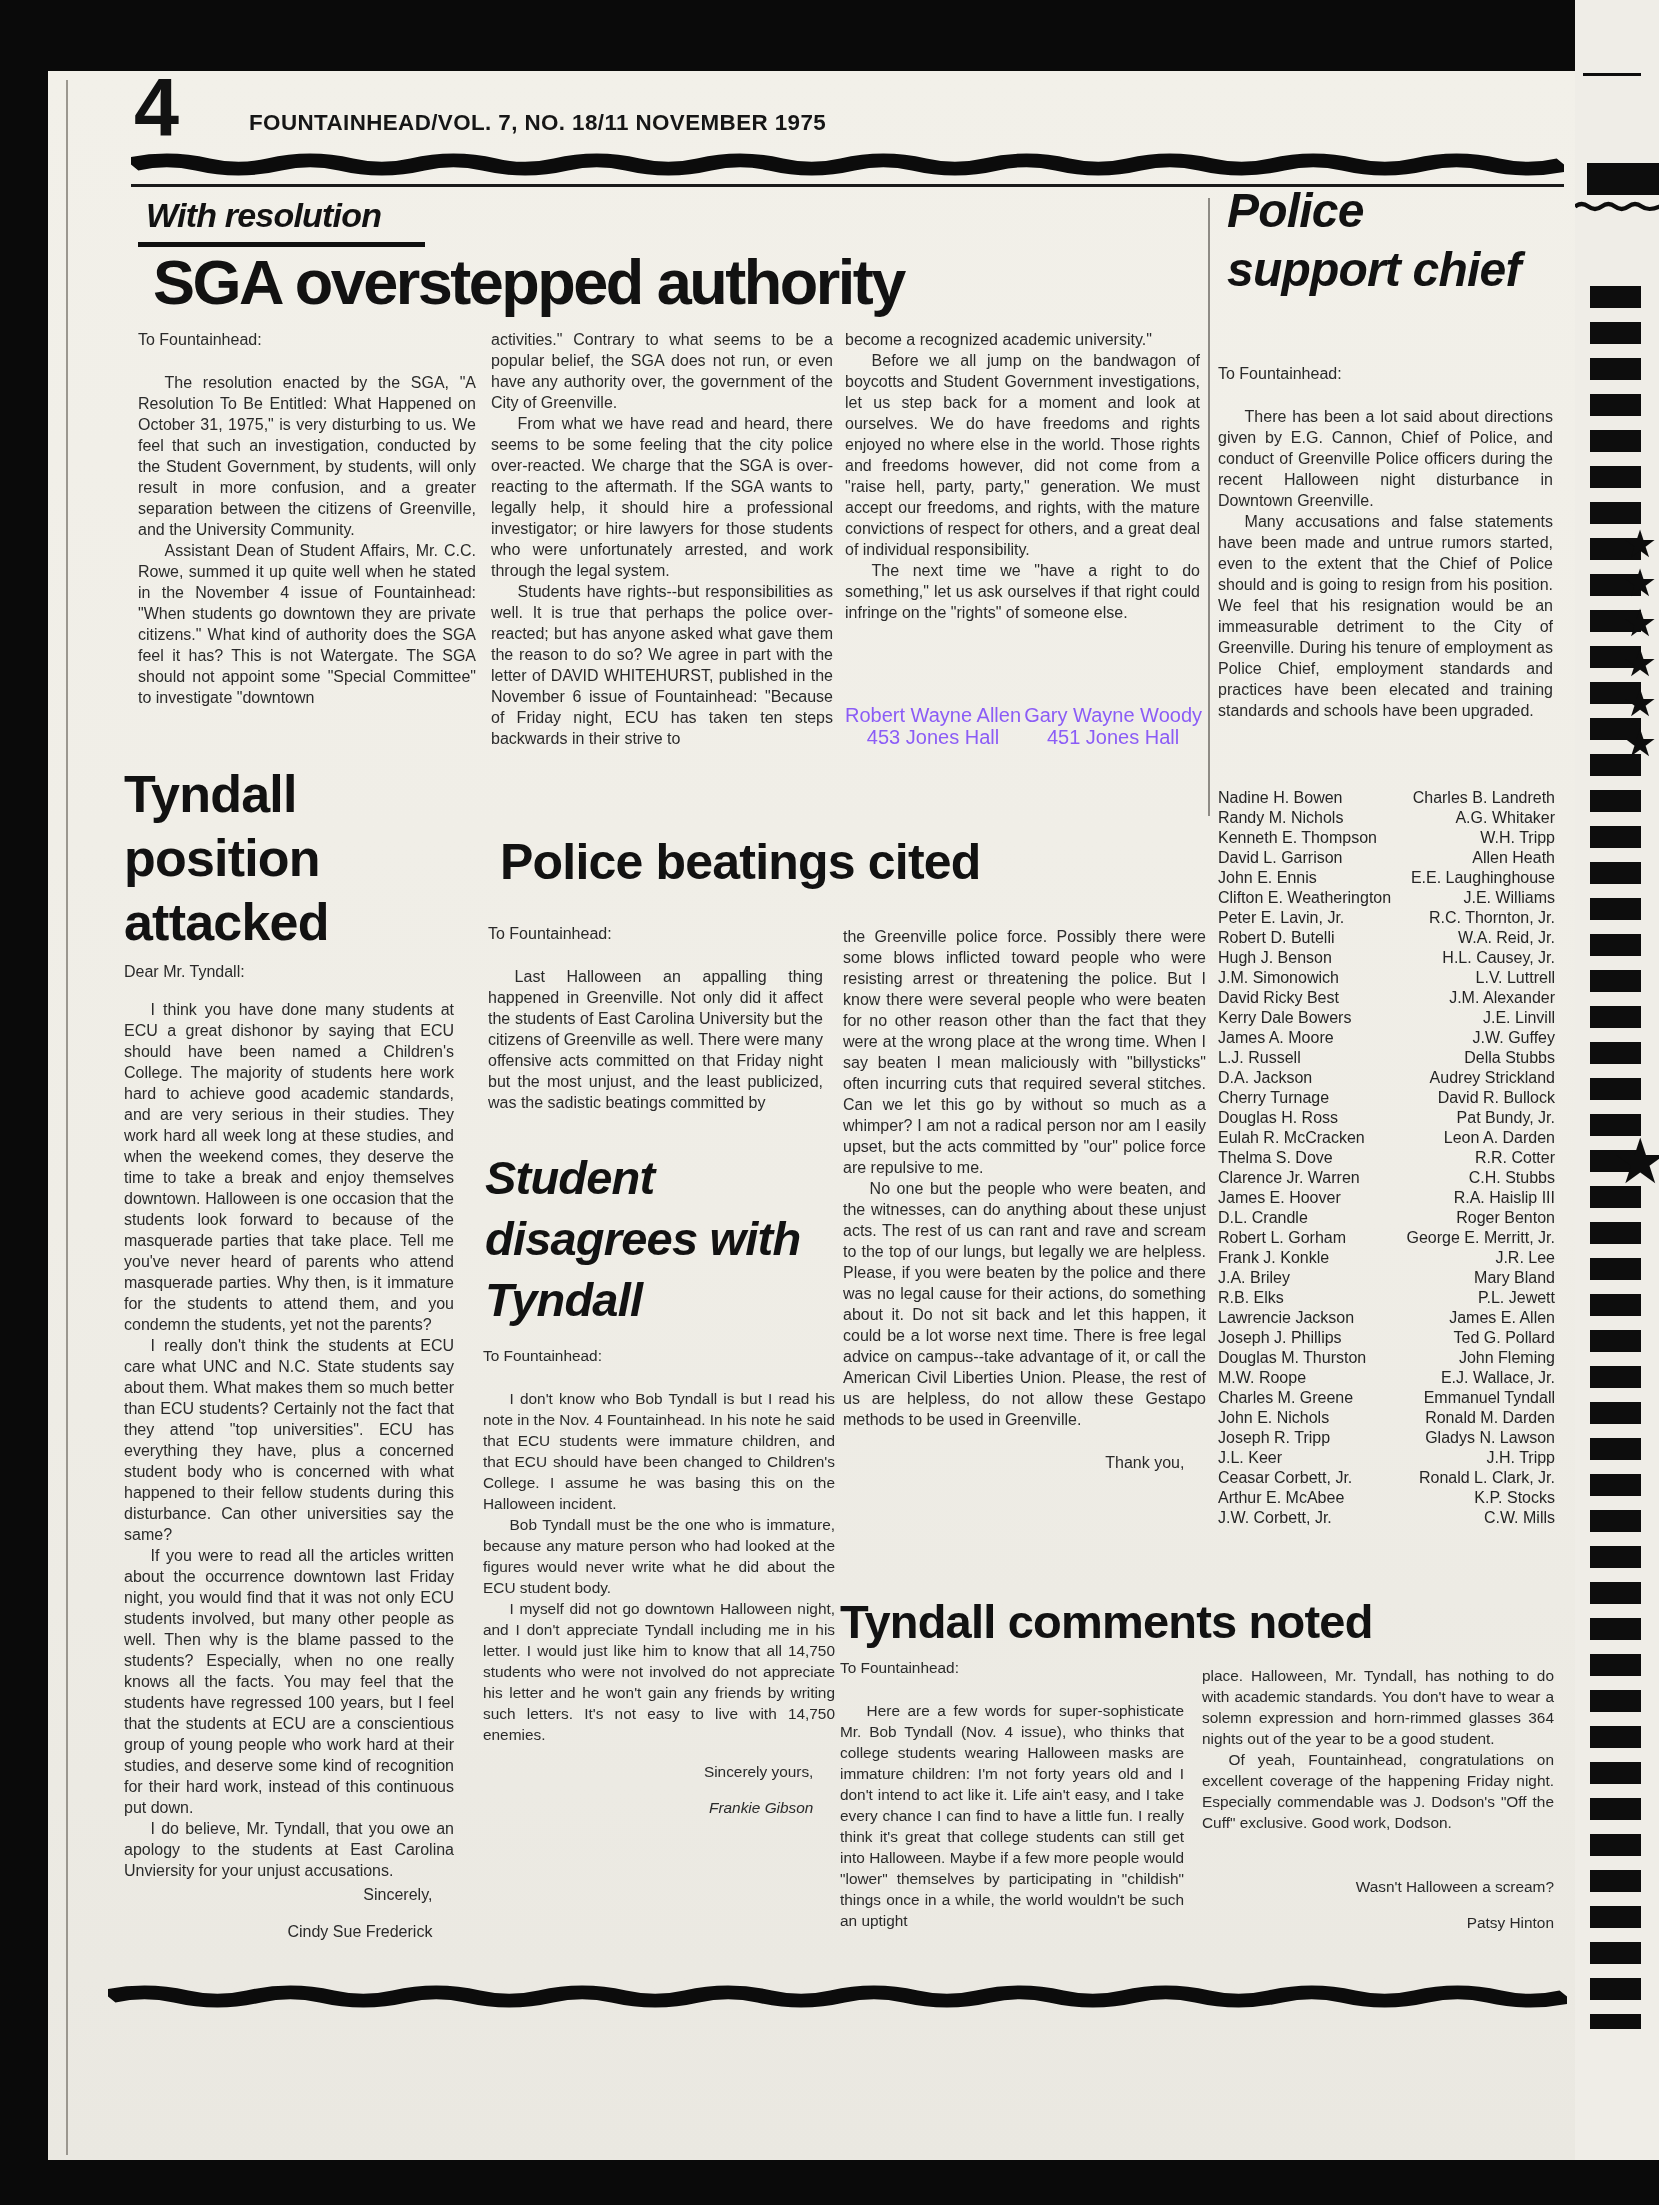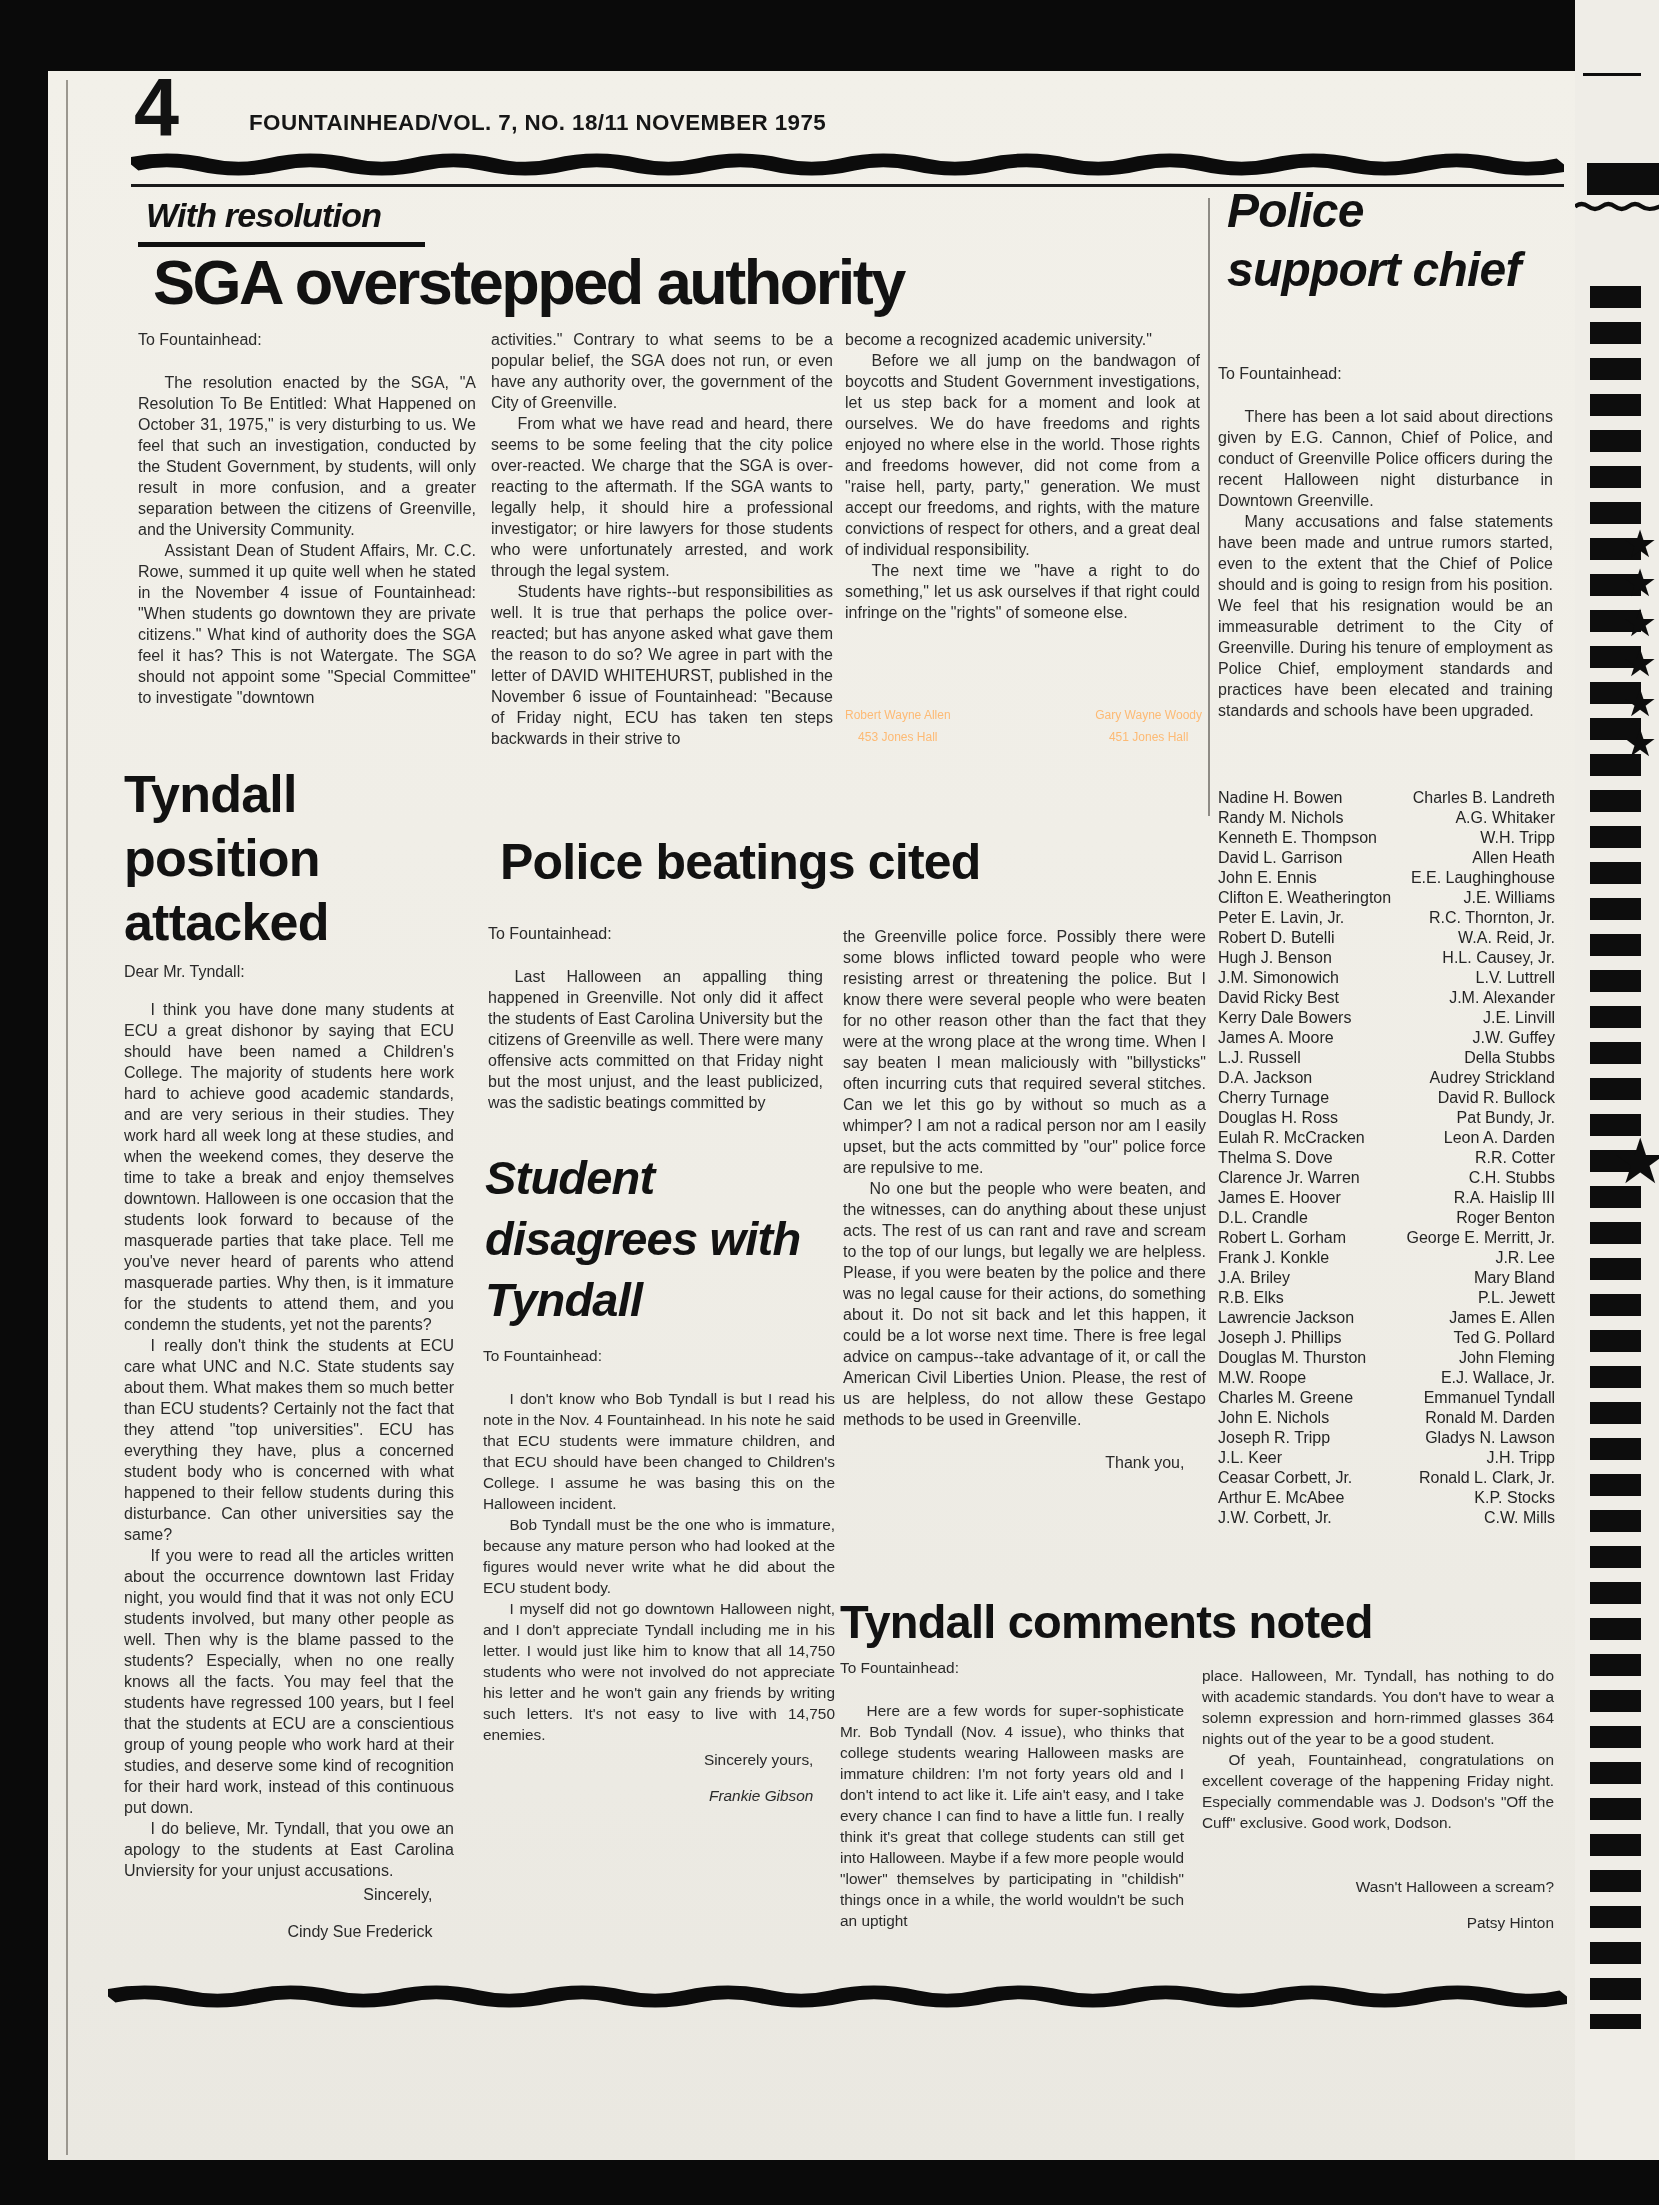--- a/index.html
+++ b/index.html
@@ -34,21 +34,21 @@
 
   .body-col { font-size:16px; line-height:21px; color:#2a2a2a; text-align:justify; }
   .salutation { margin:0 0 21.6px 0; text-indent:0; text-align:left; }
   .para { margin:0; text-indent:26.6px; }
   .cont .para:first-child { text-indent:0; }
   .closing { text-align:right; margin-top:3.3px; }
   .closing.inset { padding-right:21.6px; }
   .sig-line { text-align:right; }
   .sig-line.inset { padding-right:21.6px; }
 
-  .sigs-row { display:flex; justify-content:space-between; font-size:12px; color:#fdba74; }
+  .sigs-row { display:flex; justify-content:space-between; font-size:20px; color:#8b5cf6; }
   .sig-block { text-align:center; line-height:21.6px; }
 
   .names-list { font-size:16px; color:#242424; }
   .names-row { display:flex; justify-content:space-between; height:20px; }
   .names-row span { white-space:nowrap; }
 
   .torn { display:block; }
   .strip { left:1575px; top:0; width:85px; height:2205px; background:#efede7; overflow:hidden; }
   .strip-dashes {
     left:15px; top:286px; width:51px; height:1743px;
@@ -318,21 +318,21 @@
 </div>
 
 <div class="abs headline hl-student" style="left:485px;top:1147px;width:365px;font-style:italic;">Student disagrees with Tyndall</div>
 <div class="abs body-col" style="left:483px;top:1345px;width:352px;font-size:15.4px;line-height:21px;">
   <p class="salutation">To Fountainhead:</p>
   <div>
       <p class="para">I don't know who Bob Tyndall is but I read his note in the Nov. 4 Fountainhead. In his note he said that ECU students were immature children, and that ECU should have been changed to Children's College. I assume he was basing this on the Halloween incident.</p>
       <p class="para">Bob Tyndall must be the one who is immature, because any mature person who had looked at the figures would never write what he did about the ECU student body.</p>
       <p class="para">I myself did not go downtown Halloween night, and I don't appreciate Tyndall including me in his letter. I would just like him to know that all 14,750 students who were not involved do not appreciate his letter and he won't gain any friends by writing such letters. It's not easy to live with 14,750 enemies.</p>
     </div>
-  <p class="closing inset" style="margin-top:4px;">Sincerely yours,</p>
+  <p class="closing inset" style="margin-top:16px;">Sincerely yours,</p>
   <p class="sig-line inset" style="margin:0;font-style:italic;">Frankie Gibson</p>
 </div>
 
 <div class="abs headline hl-comments" style="left:840px;top:1594px;">Tyndall comments noted</div>
 <div class="abs body-col" style="left:840px;top:1657px;width:344px;font-size:15.4px;line-height:21px;">
   <p class="salutation">To Fountainhead:</p>
   <div>
       <p class="para">Here are a few words for super-sophisticate Mr. Bob Tyndall (Nov. 4 issue), who thinks that college students wearing Halloween masks are immature children: I'm not forty years old and I don't intend to act like it. Life ain't easy, and I take every chance I can find to have a little fun. I really think it's great that college students can still get into Halloween. Maybe if a few more people would "lower" themselves by participating in "childish" things once in a while, the world wouldn't be such an uptight</p>
     </div>
 </div>

